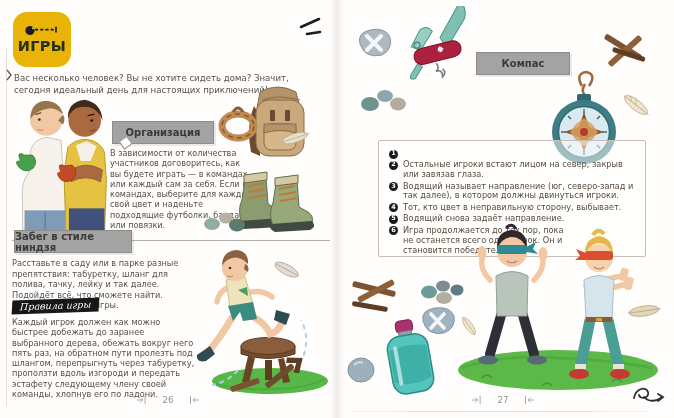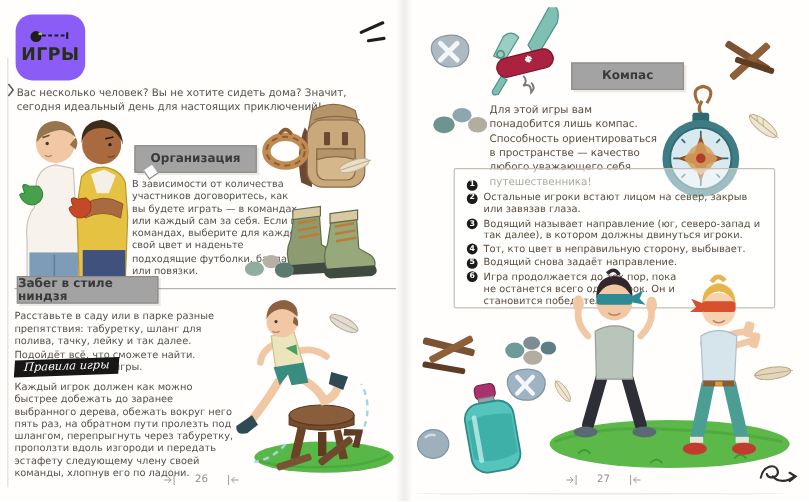--- a/index.html
+++ b/index.html
@@ -5,21 +5,21 @@
   html,body{margin:0;padding:0;background:#ffffff;}
   .stage{position:relative;width:674px;height:418px;background:#fffefd;overflow:hidden;
          font-family:"DejaVu Sans","Liberation Sans",sans-serif;}
   .abs{position:absolute;}
   .page-edge-left{left:6px;top:48px;width:1px;height:358px;background:#e2ddd5;}
   .page-edge-bottom{left:345px;top:411px;width:310px;height:1px;background:#e6e1da;border-radius:50%;}
   .gutter{left:330px;top:0;width:14px;height:418px;
           background:linear-gradient(to right,rgba(0,0,0,0),rgba(90,80,70,.10),rgba(0,0,0,0));}
 
   
-  .badge{left:13px;top:12px;width:58px;height:55px;border-radius:14px;background:#8b5cf6;
+  .badge{left:13px;top:12px;width:58px;height:55px;border-radius:14px;background:#eab308;
          display:flex;flex-direction:column;align-items:center;justify-content:center;gap:2px;}
   .badge-label{font-weight:bold;font-size:14.5px;color:#263018;letter-spacing:.4px;}
 
   .title{left:80px;top:12px;width:232px;font-weight:900;font-size:17.5px;line-height:19px;
          color:#242424;letter-spacing:-.3px;}
   .emph{left:296px;top:16px;}
 
   .intro-left{left:14px;top:73px;width:312px;font-size:8.6px;line-height:11.8px;color:#56504a;}
   .intro-right{left:408px;top:86px;width:142px;font-size:8.6px;line-height:12px;color:#5a4c3e;}
 
@@ -268,21 +268,20 @@
       <path d="M10 13 l4 4 M16 12 l4 5" stroke="#bcab8d" stroke-width=".7"></path>
     </g>
   </svg>
 
   <svg class="abs" style="left:360px;top:84px;" width="48" height="30" viewBox="0 0 48 30">
     <ellipse cx="10" cy="20" rx="9" ry="7" fill="#6f938f"></ellipse>
     <ellipse cx="25" cy="12" rx="8" ry="6" fill="#8ea6ad"></ellipse>
     <ellipse cx="38" cy="20" rx="8" ry="6.5" fill="#b3aca0"></ellipse>
   </svg>
 
-  <div class="abs intro-right">Для этой игры вам понадобится лишь компас. Способность ориентироваться в пространстве — качество любого уважающего себя путешественника!</div>
 
   <div class="abs steps-box">
     <div class="step">
       <span class="step-num">1</span>
     </div>
     <div class="step">
       <span class="step-num">2</span>
       <span>Остальные игроки встают лицом на север, закрыв или завязав глаза.</span>
     </div>
     <div class="step">

